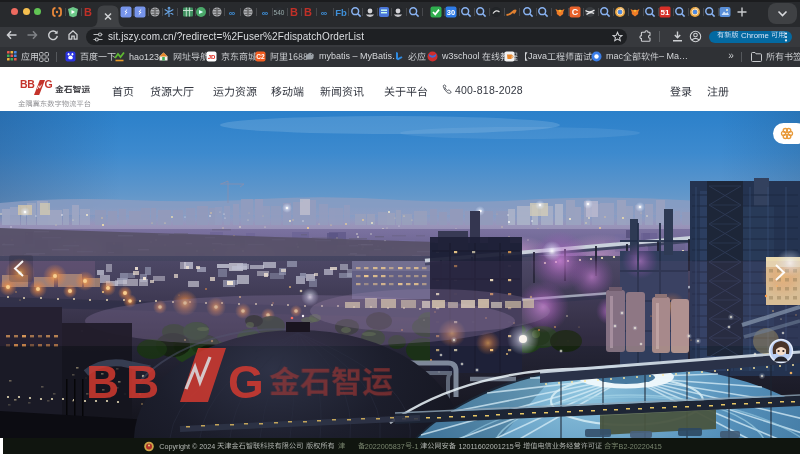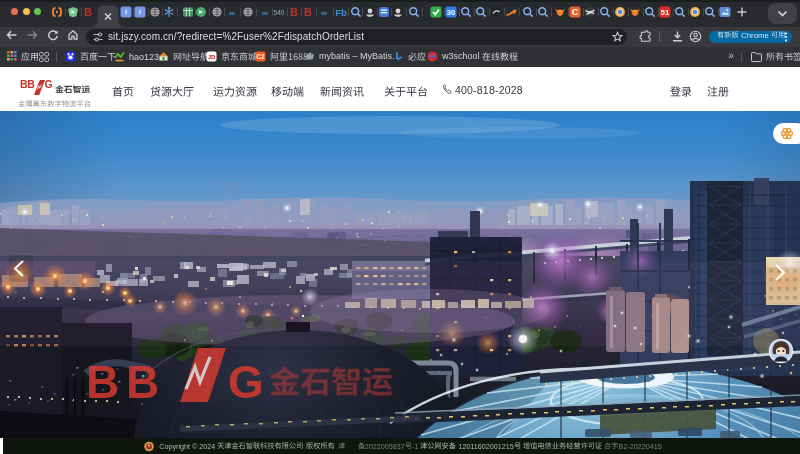--- a/index.html
+++ b/index.html
@@ -510,20 +510,57 @@
         <path d="M2 3 Q5.5 6.5 9 3 L9 5 Q5.5 8.5 2 5 Z" fill="#3a6ed8"></path>
       </svg>
       <span style="display:inline-flex;align-items:center;margin-left:4px;">
         <span style="font:9px 'Liberation Sans',sans-serif;color:#d4d6d9;">w3school&nbsp;</span>
         <svg class="ct " style="width:36.0px;height:9px;" viewBox="0 -880 4000 1000" fill="#d4d6d9">
           <use href="#q24" x="0"></use>
           <use href="#q25" x="1000"></use>
           <use href="#q26" x="2000"></use>
           <use href="#q27" x="3000"></use>
         </svg>
+      </span>
+    </div>
+    <div style="position:absolute;left:504px;top:46.5px;height:19px;display:flex;align-items:center;">
+      <svg width="11" height="11" viewBox="0 0 11 11">
+        <rect x="0.5" y="0.5" width="10" height="10" rx="2" fill="#f2f2f2"></rect>
+        <path d="M3 3.5 L8 3.5 L7.5 8 L3.5 8 Z" fill="#e8872a"></path>
+        <path d="M8 4.5 Q9.5 4.5 9 6 Q8.7 7 7.8 7" stroke="#e8872a" stroke-width="0.8" fill="none"></path>
+      </svg>
+      <span style="display:inline-flex;align-items:center;margin-left:4px;">
+        <svg class="ct " style="width:9.0px;height:9px;" viewBox="0 -880 1000 1000" fill="#d4d6d9">
+          <use href="#q28" x="0"></use>
+        </svg>
+        <span style="font:9px 'Liberation Sans',sans-serif;color:#d4d6d9;">Java</span>
+        <svg class="ct " style="width:45.0px;height:9px;" viewBox="0 -880 5000 1000" fill="#d4d6d9">
+          <use href="#q29" x="0"></use>
+          <use href="#q27" x="1000"></use>
+          <use href="#q30" x="2000"></use>
+          <use href="#q31" x="3000"></use>
+          <use href="#q32" x="4000"></use>
+        </svg>
+        <span style="font:9px 'Liberation Sans',sans-serif;color:#d4d6d9;">…</span>
+      </span>
+    </div>
+    <div style="position:absolute;left:591px;top:46.5px;height:19px;display:flex;align-items:center;">
+      <svg width="11" height="11" viewBox="0 0 11 11">
+        <circle cx="5.5" cy="5.5" r="5" fill="#3a7de8"></circle>
+        <circle cx="5.5" cy="5.5" r="2.2" fill="#fff"></circle>
+      </svg>
+      <span style="display:inline-flex;align-items:center;margin-left:4px;">
+        <span style="font:9px 'Liberation Sans',sans-serif;color:#d4d6d9;">mac</span>
+        <svg class="ct " style="width:36.0px;height:9px;" viewBox="0 -880 4000 1000" fill="#d4d6d9">
+          <use href="#q33" x="0"></use>
+          <use href="#q34" x="1000"></use>
+          <use href="#q35" x="2000"></use>
+          <use href="#q36" x="3000"></use>
+        </svg>
+        <span style="font:9px 'Liberation Sans',sans-serif;color:#d4d6d9;"> – Ma…</span>
       </span>
     </div>
     <div style="position:absolute;left:724px;top:49px;width:14px;height:14px;font:10px 'Liberation Sans',sans-serif;color:#c8cacd;text-align:center;line-height:14px;">»</div>
     <div style="position:absolute;left:741px;top:52px;width:1px;height:10px;background:#55585c;"></div>
     <svg style="position:absolute;left:751px;top:52px;width:11px;height:10px;" viewBox="0 0 11 10">
       <path d="M0.5 1.5 Q0.5 0.5 1.5 0.5 L4 0.5 L5 1.8 L9.5 1.8 Q10.5 1.8 10.5 2.8 L10.5 8.5 Q10.5 9.5 9.5 9.5 L1.5 9.5 Q0.5 9.5 0.5 8.5 Z" stroke="#c8cacd" stroke-width="1" fill="none"></path>
     </svg>
     <div style="position:absolute;left:766px;top:46.5px;height:19px;display:flex;align-items:center;">
       <svg class="ct " style="width:36.0px;height:9px;" viewBox="0 -880 4000 1000" fill="#d4d6d9">
         <use href="#q37" x="0"></use>

